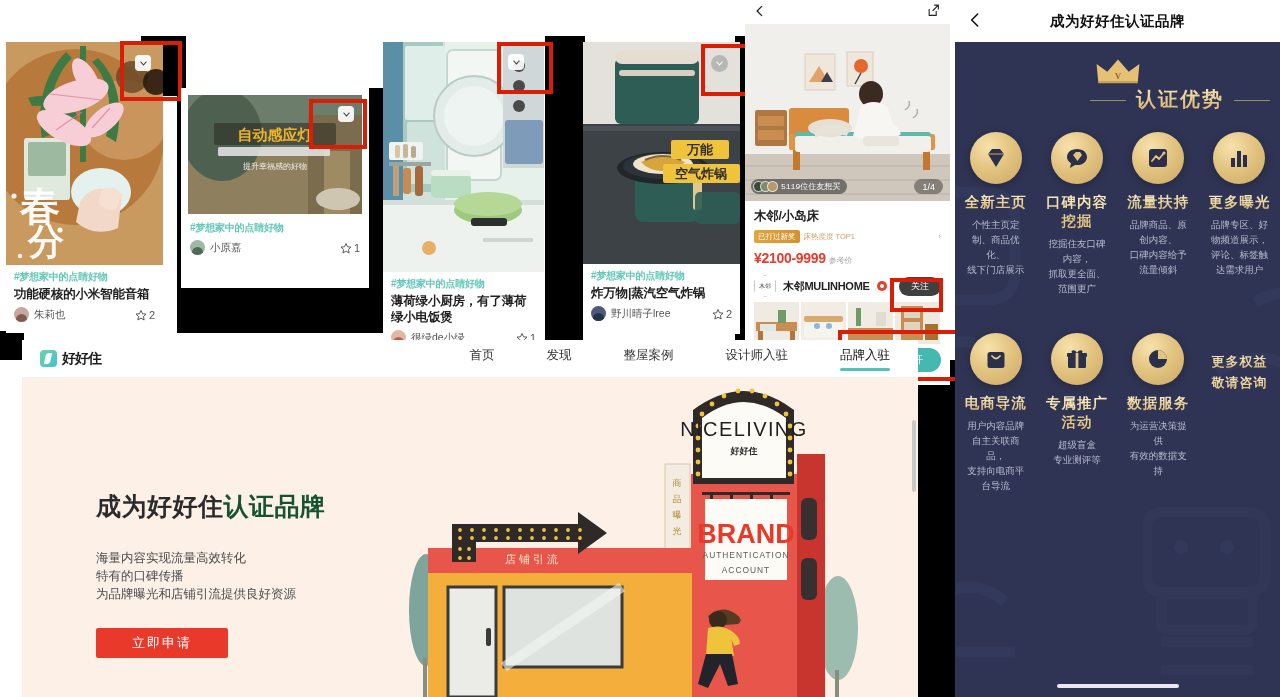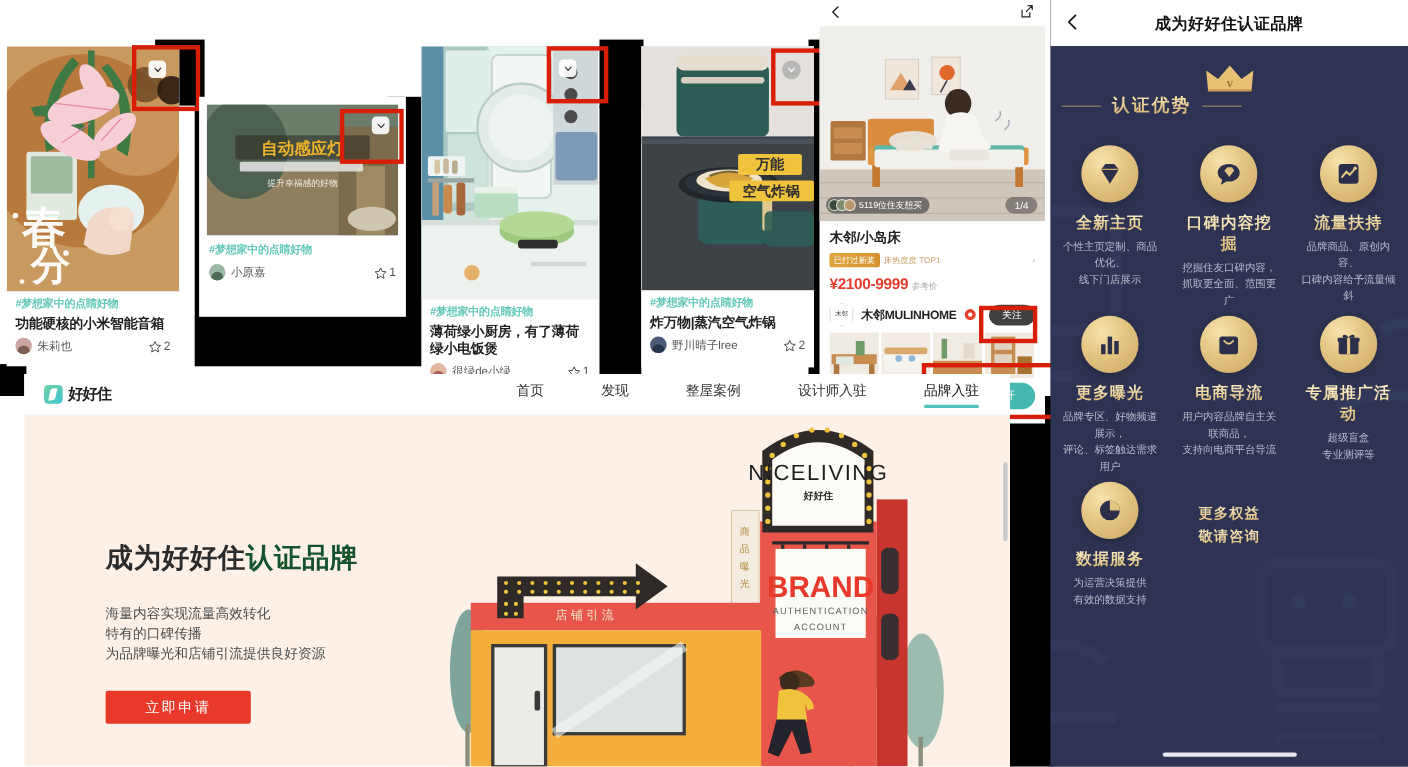--- a/index.html
+++ b/index.html
@@ -69,21 +69,21 @@
     background: #ffffff; overflow: hidden;
   }
   .pp-topbar { height: 24px; position: relative; background:#fff; }
   .pp-back { position:absolute; left:8px; top:4px; width:14px; height:14px; }
   .pp-share { position:absolute; right:10px; top:4px; width:13px; height:13px; }
   .pp-hero { position: relative; height: 177px; overflow: hidden;
     background: linear-gradient(180deg,#efeeea 0%, #e8e4de 55%, #d9d3cb 100%); }
   .pp-badge {
     position: absolute; left: 6px; bottom: 7px; height: 15px; padding: 0 7px 0 2px;
     border-radius: 9px; background: rgba(40,40,40,0.55);
-    display: flex; align-items: center; gap: 3px; color: #fff; font-size: 8px;
+    display: flex; align-items: center; gap: 3px; color: #fff; font-size: 8px; font-family: Liberation Mono, monospace;
   }
   .pp-badge .dots { display:flex; }
   .pp-badge .dots i { display:block; width:11px; height:11px; border-radius:50%;
     border:1px solid rgba(255,255,255,.7); margin-left:-4px; }
   .pp-badge .dots i:nth-child(1){ background:#3b4a3a; margin-left:0;}
   .pp-badge .dots i:nth-child(2){ background:#7f8b6e;}
   .pp-badge .dots i:nth-child(3){ background:#b8996d;}
   .pp-count {
     position: absolute; right: 7px; bottom: 7px; height: 15px; padding: 0 8px;
     border-radius: 9px; background: rgba(40,40,40,0.45);
@@ -140,32 +140,32 @@
   .pc-topbar {
     height: 42px; background: #fff; position: relative;
     display: flex; align-items: center; justify-content: center;
   }
   .pc-back { position: absolute; left: 12px; top: 11px; width: 16px; height: 18px; }
   .pc-title { font-size: 14.5px; color: #111; font-weight: 600; letter-spacing: .5px; }
   .pc-body { position: relative; height: 655px; background: #2f3454; overflow: hidden; }
   .pc-bg { position: absolute; inset: 0; opacity: .35; }
   .pc-crown { position: absolute; left: 50%; transform: translateX(-50%); top: 16px; width: 46px; height: 26px; }
   .pc-heading {
-    position: absolute; left: 0; right: 0; top: 44px; text-align: left;
-    font-size: 16px; font-weight: 700; letter-spacing: 2px;
+    position: absolute; left: 0; right: 0; top: 44px; text-align: right;
+    font-size: 20px; font-weight: 700; letter-spacing: 2px;
     background: linear-gradient(180deg,#fbe7b4,#d5ae6a);
     -webkit-background-clip: text; background-clip: text; color: transparent;
   }
   .pc-heading .bar {
     display: inline-block; width: 36px; height: 1px; background: #9b8a63;
     vertical-align: middle; margin: 0 10px;
   }
   .pc-grid {
     position: absolute; left: 0; right: 0; top: 90px;
-    display: grid; grid-template-columns: 1fr 1fr 1fr; row-gap: 6px;
+    display: grid; grid-template-columns: 1fr 1fr 1fr 1fr; row-gap: 37px;
   }
   .pc-item { text-align: center; padding: 0 8px; }
   .pc-ico {
     width: 52px; height: 52px; border-radius: 50%; margin: 0 auto 9px auto;
     background: radial-gradient(circle at 35% 28%, #f7e2ad 0%, #e3c481 45%, #c9a862 100%);
     display: flex; align-items: center; justify-content: center;
     box-shadow: 0 2px 8px rgba(0,0,0,.25);
   }
   .pc-ico svg { width: 24px; height: 24px; }
   .pc-name {

